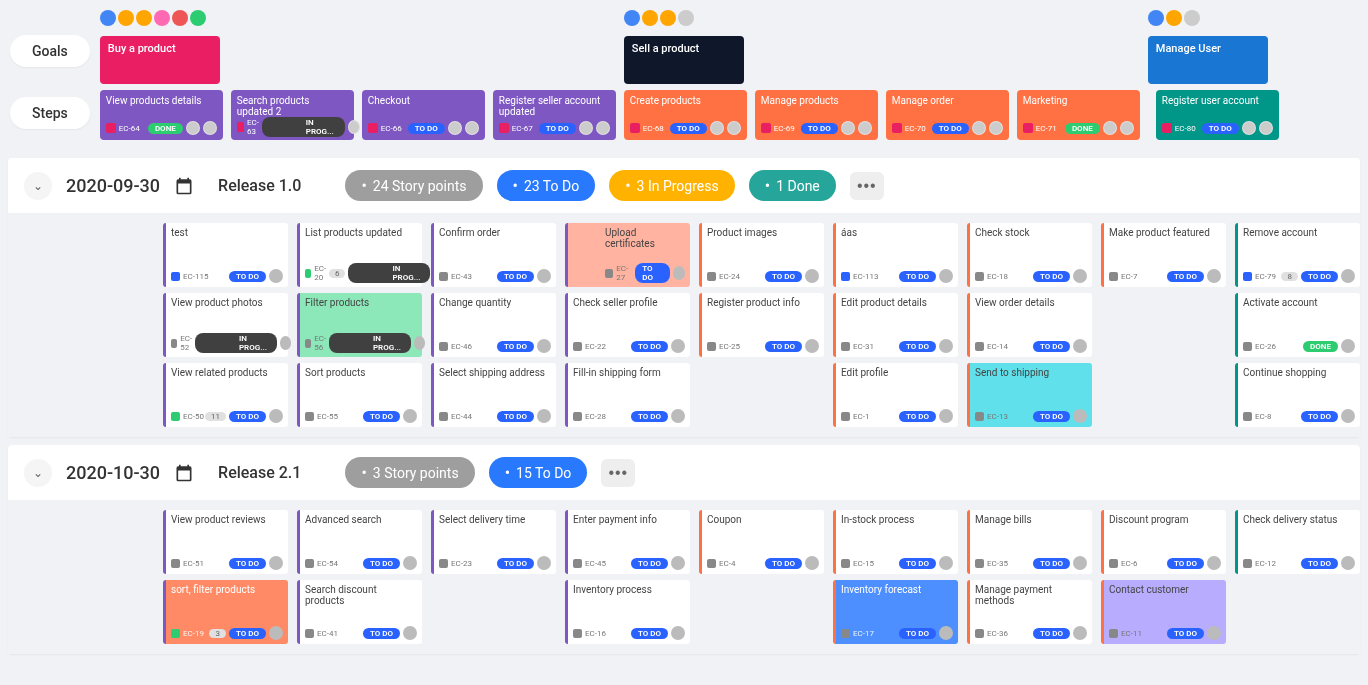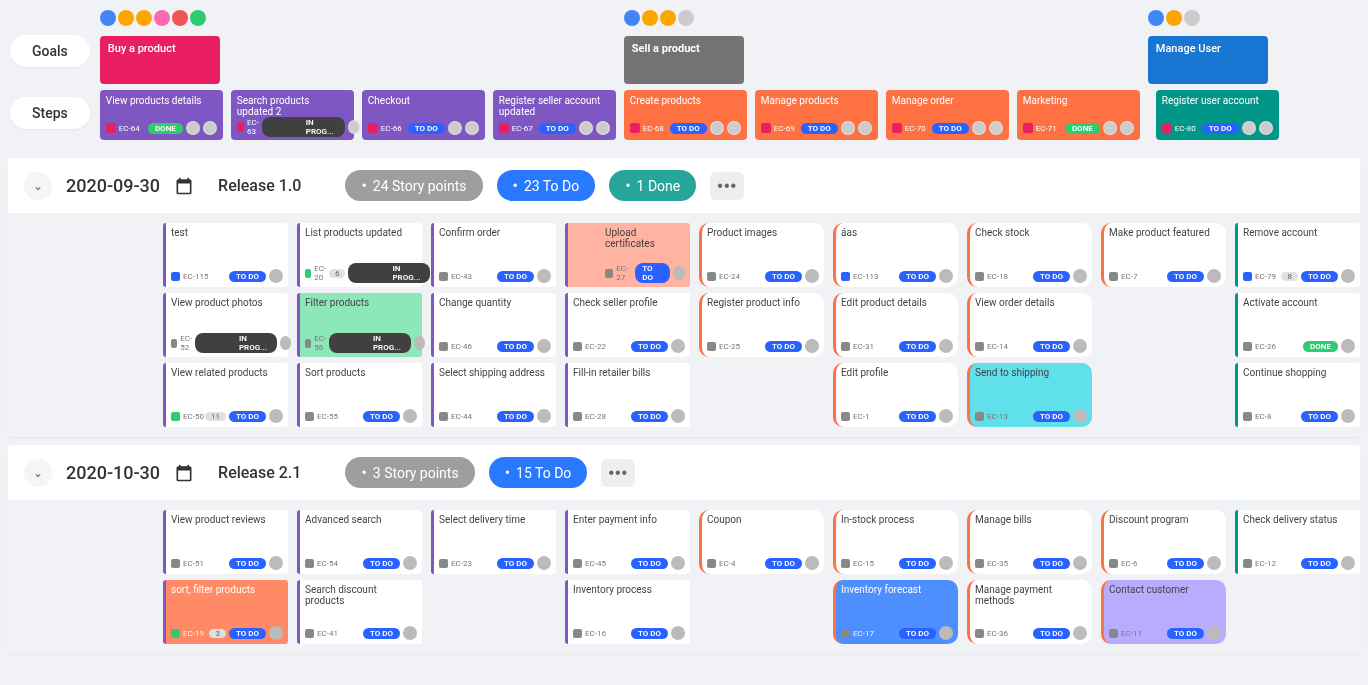--- a/index.html
+++ b/index.html
@@ -13,21 +13,21 @@
 .avatar-row { display: flex; gap: 2px; margin-bottom: 4px; }
 .avatar { width: 16px; height: 16px; border-radius: 50%; background: #4285f4; display: inline-flex; align-items: center; justify-content: center; font-size: 9px; color: #fff; }
 .avatar.o { background: #ffa500; }
 .avatar.p { background: #ff69b4; }
 .avatar.g { background: #2ecc71; }
 .avatar.r { background: #e55; }
 .avatar.gray { background: #ccc; color: #666; }
 
 .goal-card { width: 120px; height: 48px; border-radius: 4px; padding: 6px 8px; color: #fff; font-size: 11px; font-weight: 500; }
 .goal-pink { background: #e91e63; }
-.goal-teal { background: #737373; font-weight: bold; }
+.goal-teal { background: #0f172a; }
 .goal-blue { background: #1976d2; }
 
 .steps-row { display: flex; gap: 8px; }
 .step-card { width: 123px; height: 50px; border-radius: 4px; padding: 5px 6px; color: #fff; font-size: 10px; display: flex; flex-direction: column; justify-content: space-between; position: relative; }
 .step-purple { background: #7e57c2; }
 .step-orange { background: #ff7043; }
 .step-teal { background: #009688; margin-left: 8px; }
 .step-footer { display: flex; align-items: center; justify-content: space-between; font-size: 8px; }
 .step-id { display: flex; align-items: center; gap: 3px; }
 .step-icon { width: 10px; height: 10px; background: #e91e63; border-radius: 2px; }
@@ -64,21 +64,21 @@
 .task-footer { display: flex; align-items: center; justify-content: space-between; font-size: 8px; }
 .task-id { display: flex; align-items: center; gap: 3px; color: #777; }
 .task-card.hl-blue .task-id, .task-card.hl-orange .task-id { color: rgba(255,255,255,0.9); }
 .task-icon { width: 9px; height: 9px; border-radius: 2px; }
 .task-icon.story { background: #2ecc71; }
 .task-icon.task { background: #2962ff; }
 .task-icon.sub { background: #888; }
 .task-right { display: flex; align-items: center; gap: 3px; }
 .task-avatar { width: 14px; height: 14px; border-radius: 50%; background: #bbb; }
 .bl-purple { border-left-color: #7e57c2; }
-.bl-orange { border-left-color: #ff7043; border-radius: 10px; }
+.bl-orange { border-left-color: #ff7043; }
 .bl-teal { border-left-color: #009688; }
 .empty-cell { width: 125px; height: 52px; }
 </style>
 </head>
 <body>
 
 <div class="top-section">
   <div class="side-labels">
     <div class="pill">Goals</div>
     <div class="pill">Steps</div>
@@ -226,20 +226,21 @@
     <div class="release-block">
       <div class="release-header">
     <button class="collapse-btn">⌄</button>
     <span class="release-date">2020-09-30</span>
     <svg class="cal-icon" viewBox="0 0 24 24">
           <path d="M19 4h-1V2h-2v2H8V2H6v2H5a2 2 0 00-2 2v14a2 2 0 002 2h14a2 2 0 002-2V6a2 2 0 00-2-2zm0 16H5V9h14v11z"></path>
         </svg>
     <span class="release-name">Release 1.0</span>
         <span class="chip chip-gray">24 Story points</span> 
         <span class="chip chip-blue">23 To Do</span> 
+        <span class="chip chip-orange">3 In Progress</span> 
         <span class="chip chip-green">1 Done</span> 
         <button class="more-btn">•••</button>
       </div>
       <div class="release-body">
         <div class="task-card bl-purple ">
         <div>test</div>
         <div class="task-footer">
           <span class="task-id"><span class="task-icon task"></span>EC-115</span>
           <span class="task-right">
 
@@ -452,21 +453,21 @@
         <div class="task-footer">
           <span class="task-id"><span class="task-icon sub"></span>EC-44</span>
           <span class="task-right">
 
             <span class="badge badge-todo">TO DO</span>
             <span class="task-avatar"></span>
           </span>
         </div>
         </div>
         <div class="task-card bl-purple ">
-        <div>Fill-in retailer bills</div>
+        <div>Fill-in shipping form</div>
         <div class="task-footer">
           <span class="task-id"><span class="task-icon sub"></span>EC-28</span>
           <span class="task-right">
 
             <span class="badge badge-todo">TO DO</span>
             <span class="task-avatar"></span>
           </span>
         </div>
         </div>
         <div class="empty-cell"></div>

